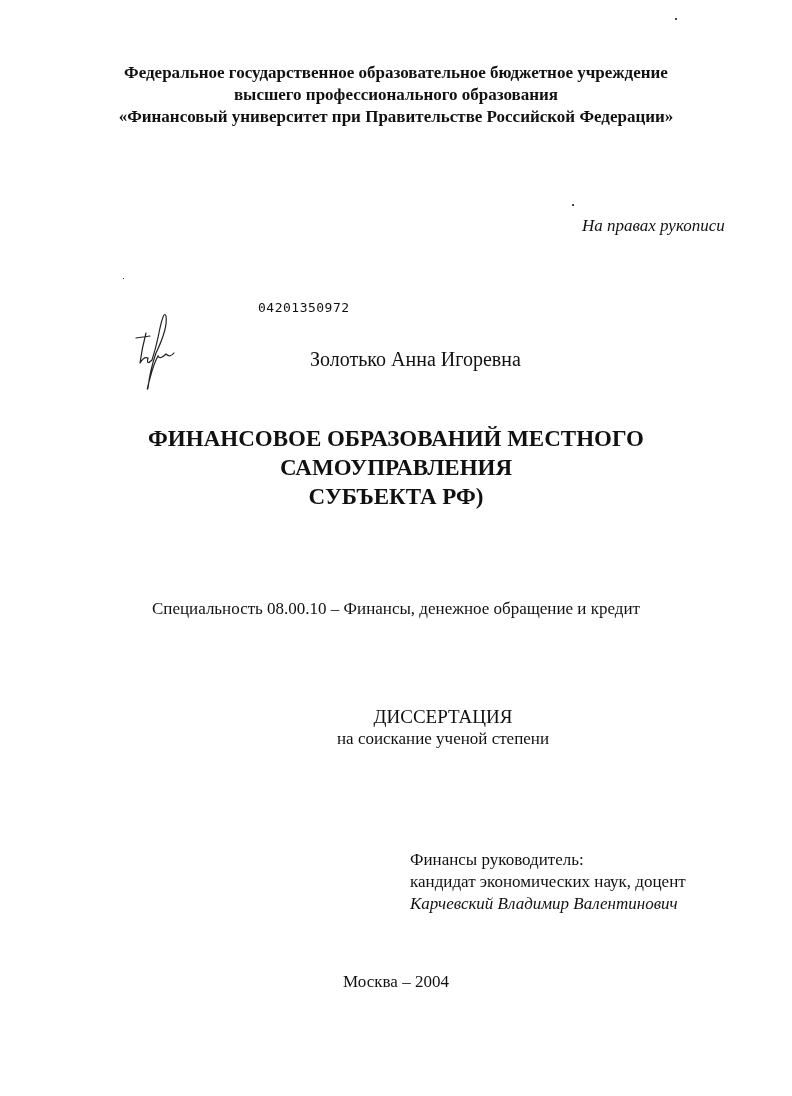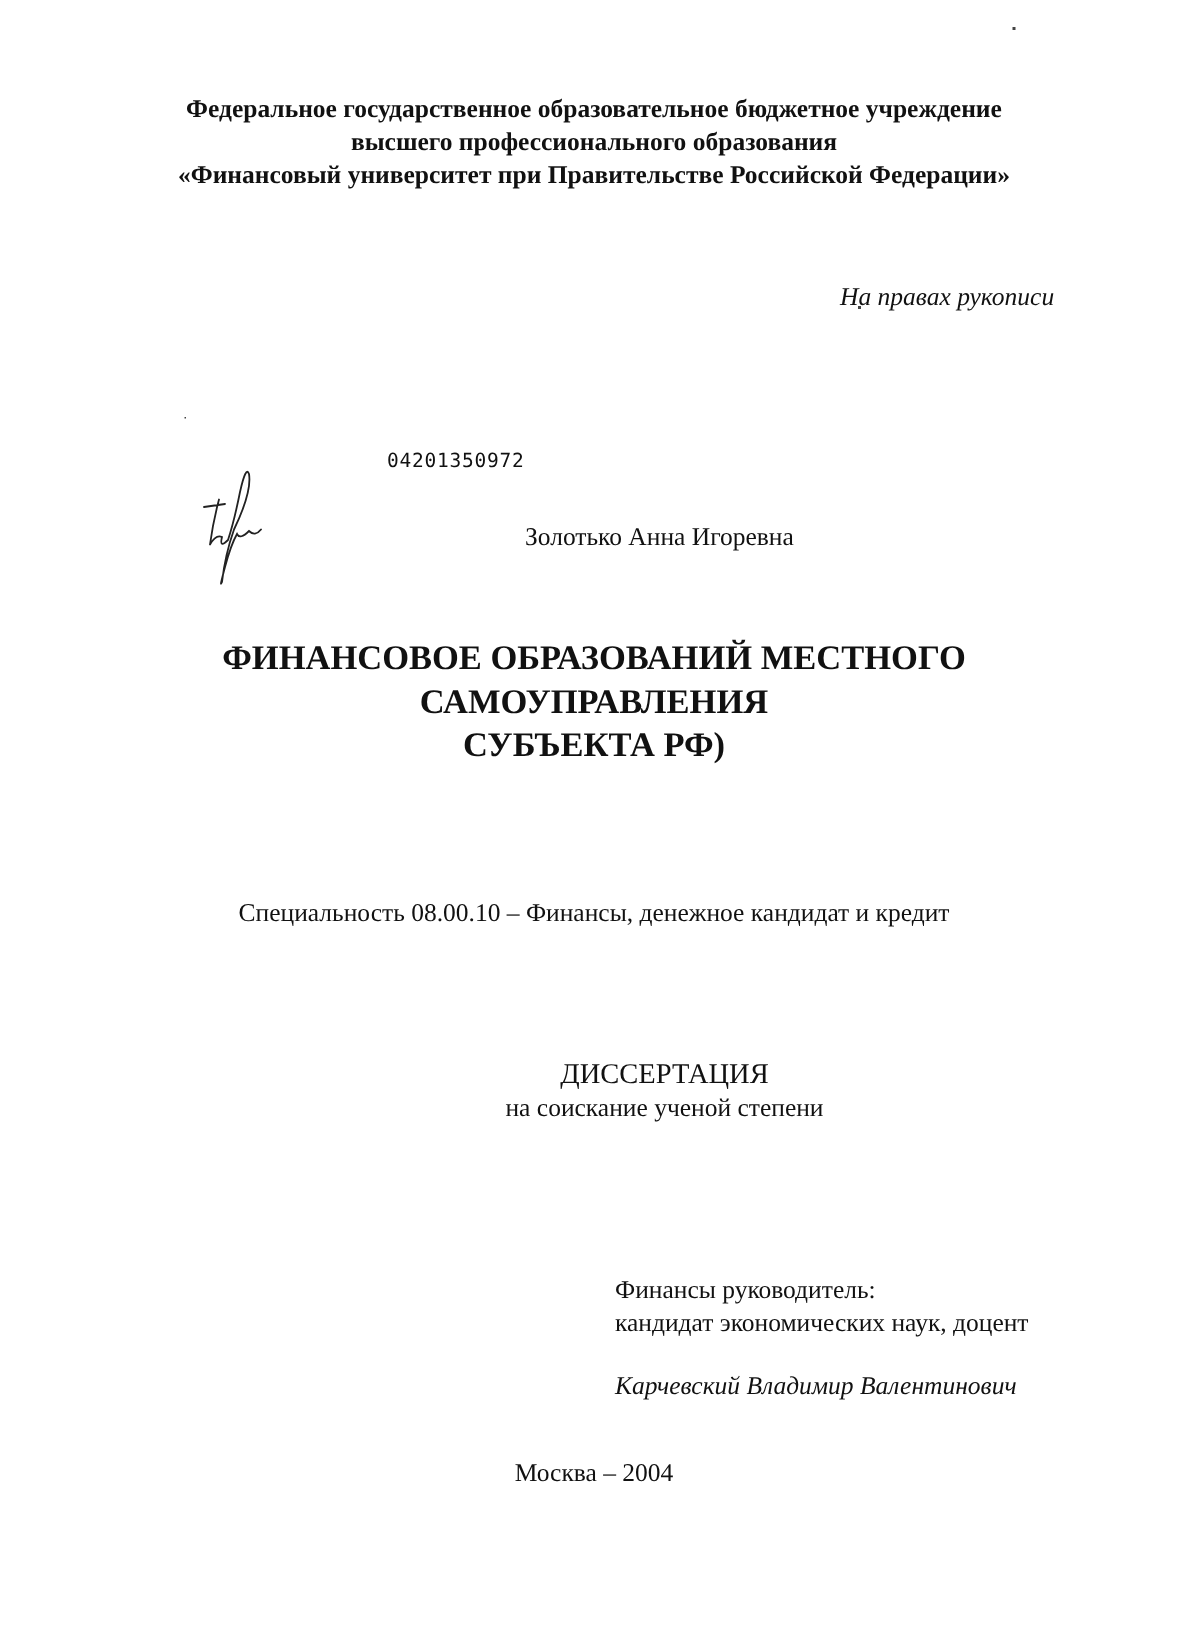--- a/index.html
+++ b/index.html
@@ -6,60 +6,60 @@
     body {
       width: 792px; height: 1096px; position: relative; overflow: hidden;
       font-family: "Liberation Serif", "DejaVu Serif", serif; color: #111;
     }
     .abs { position: absolute; }
     .center { left: 0; width: 792px; text-align: center; }
     .inst { top: 62px; font-weight: bold; font-size: 17px; line-height: 22px; }
     .manuscript { top: 188px; left: 560px; width: 200px; font-style: italic; font-size: 17px; }
     .dot { width: 2px; height: 2px; background: #444; }
     .code { top: 288px; left: 258px; font-family: "DejaVu Sans Mono", "Liberation Mono", monospace; font-size: 13px; letter-spacing: 0.5px; margin-top: 12px; }
-    .author { top: 348px; left: 310px; font-size: 17px; margin-left: 40px; }
+    .author { top: 348px; left: 310px; font-size: 20px; }
     .title { top: 424px; font-weight: bold; font-size: 23px; line-height: 29px; }
     .spec { top: 599px; font-size: 17px; }
     .diss { top: 706px; font-size: 17px; line-height: 22px; padding-left: 47px; }
     .diss .big { font-size: 19px; }
     .supervisor { top: 849px; left: 410px; font-size: 17px; line-height: 22px; }
-    .supervisor .it { font-style: italic; margin-top: 20px; }
+    .supervisor .it { font-style: italic; }
     .city { top: 972px; font-size: 17px; }
     .sig { top: 308px; left: 126px; width: 60px; height: 85px; }
   </style>
 </head>
 <body>
 
 <div class="abs dot" style="top:18px;left:675px;"></div>
 
 <div class="abs center inst">
   <div>Федеральное государственное образовательное бюджетное учреждение</div>
   <div>высшего профессионального образования</div>
   <div>«Финансовый университет при Правительстве Российской Федерации»</div>
 </div>
 
 <div class="abs dot" style="top:204px;left:572px;"></div>
-<div class="abs manuscript" style="left:560px;">На правах рукописи</div>
+<div class="abs manuscript" style="left:582px;margin-top:28px;">На правах рукописи</div>
 
 <div class="abs dot" style="top:278px;left:123px;width:1px;height:1px;"></div>
 <div class="abs code">04201350972</div>
 
 <svg class="abs sig" viewBox="0 0 60 85">
   <path d="M20 25 Q16 40 14 55 M10 30 L24 28 M14 55 Q18 48 22 50 Q20 58 26 52 Q30 40 34 20 Q38 2 40 8 Q42 20 30 45 Q24 62 22 80 Q20 85 24 70 Q28 55 32 48 Q34 52 40 46 Q44 50 48 45" fill="none" stroke="#222" stroke-width="1.2" stroke-linecap="round"></path>
 </svg>
 
 <div class="abs author">Золотько Анна Игоревна</div>
 
 <div class="abs center title">
   <div>ФИНАНСОВОЕ ОБРАЗОВАНИЙ МЕСТНОГО</div>
   <div>САМОУПРАВЛЕНИЯ</div>
   <div>СУБЪЕКТА РФ)</div>
 </div>
 
-<div class="abs center spec">Специальность 08.00.10 – Финансы, денежное кандидат и кредит</div>
+<div class="abs center spec">Специальность 08.00.10 – Финансы, денежное обращение и кредит</div>
 
 <div class="abs center diss">
   <div class="big">ДИССЕРТАЦИЯ</div>
   <div>на соискание ученой степени</div>
 </div>
 
 <div class="abs supervisor">
   <div>Финансы руководитель:</div>
   <div>кандидат экономических наук, доцент</div>
   <div class="it">Карчевский Владимир Валентинович</div>

